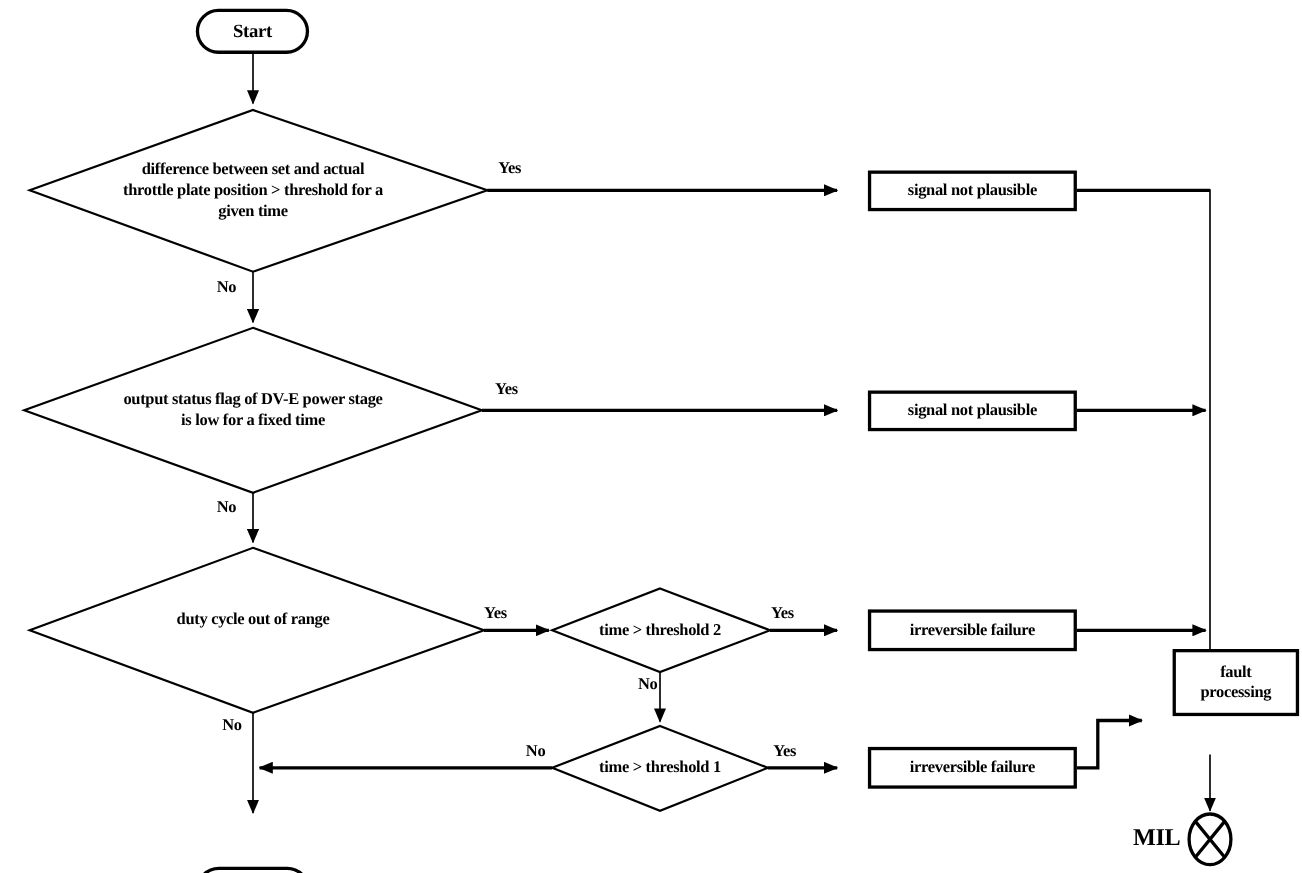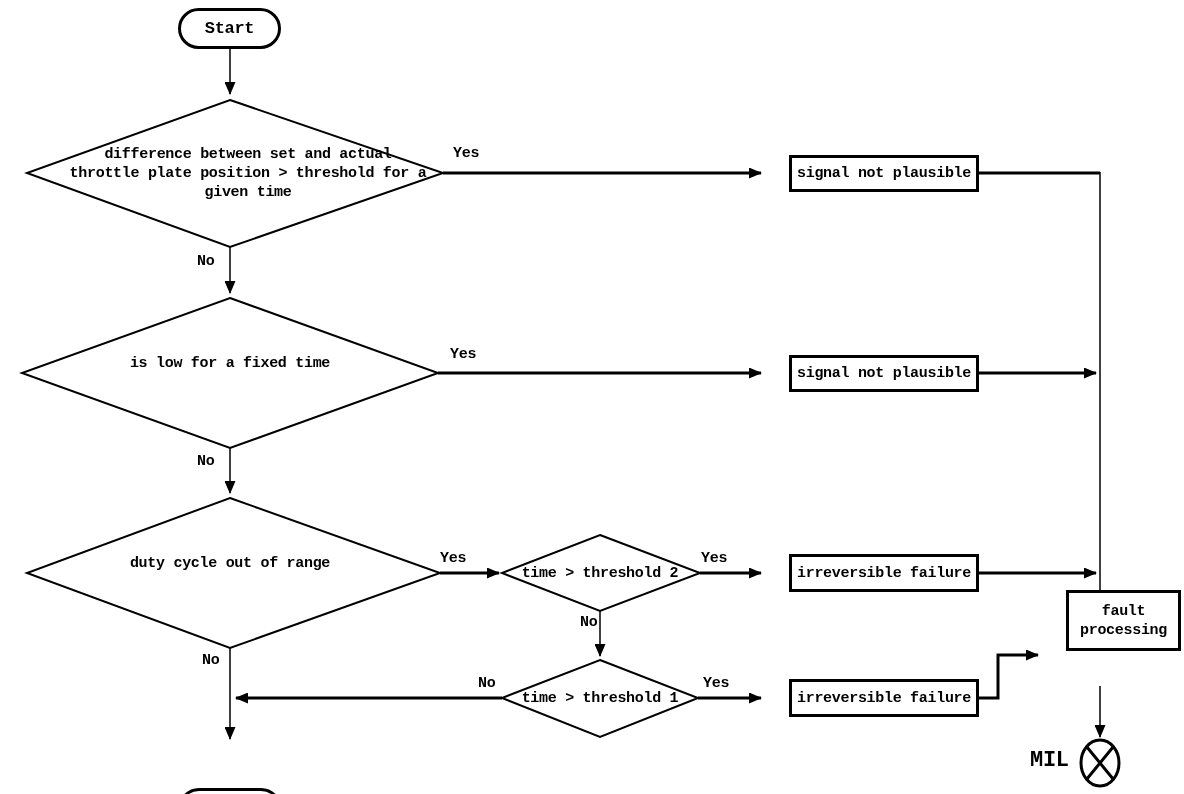--- a/index.html
+++ b/index.html
@@ -2,21 +2,21 @@
 <html><head>
 <meta charset="utf-8">
 <title>Flowchart</title>
 <style>
   html, body { margin: 0; padding: 0; background: #ffffff; }
   #canvas {
     position: relative;
     width: 1184px;
     height: 794px;
     background: #ffffff;
-    font-family: Liberation Mono, monospace;
+    font-family: Liberation Serif, serif;
     color: #000000;
     overflow: hidden;
   }
   #wires { position: absolute; left: 0; top: 0; width: 1184px; height: 794px; }
 
   .node-label, .edge-label, .diamond-label {
     position: absolute;
     font-weight: bold;
     font-size: 15px;
     line-height: 19px;
@@ -108,26 +108,27 @@
     <span>irreversible failure</span>
   </div>
   <div class="process" style="left:765px; top:679px; width:190px; height:38px;">
     <span>irreversible failure</span>
   </div>
   <div class="process" style="left:1042px; top:590px; width:115px; height:61px;">
     <span>fault</span>
     <span>processing</span>
   </div>
 
-  <div class="diamond-label" style="left:68px; top:145px; width:360px;">
+  <div class="diamond-label" style="left:50px; top:145px; width:360px;">
     <div>difference between set and actual</div>
     <div>throttle plate position &gt; threshold  for a</div>
     <div>given time</div>
   </div>
   <div class="diamond-label" style="left:30px; top:354px; width:400px;">
+    <div>output status flag of DV-E power stage</div>
     <div>is low for a fixed time</div>
   </div>
   <div class="diamond-label" style="left:80px; top:554px; width:300px;">
     <div>duty cycle out of range</div>
   </div>
   <div class="diamond-label" style="left:510px; top:564px; width:180px;">
     <div>time &gt; threshold 2</div>
   </div>
   <div class="diamond-label" style="left:510px; top:689px; width:180px;">
     <div>time &gt; threshold 1</div>

